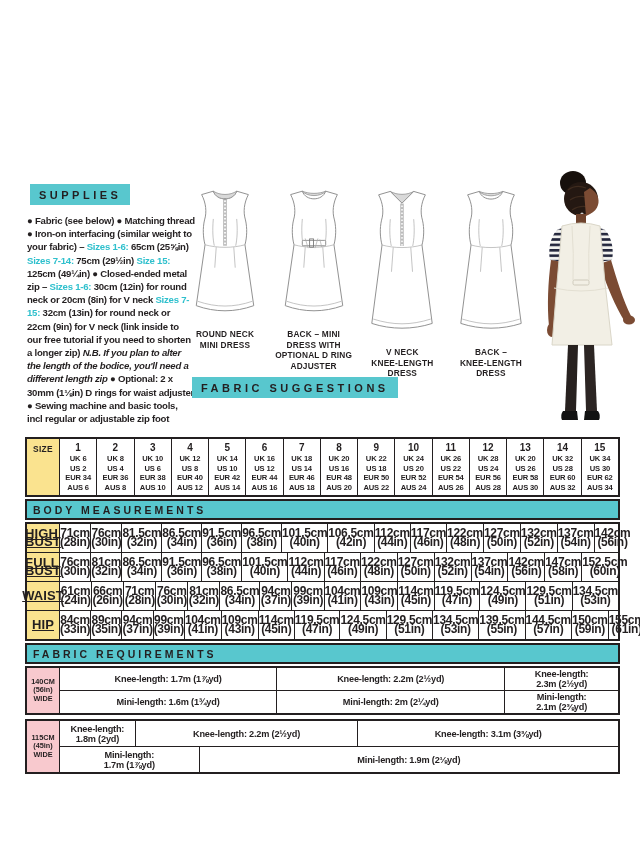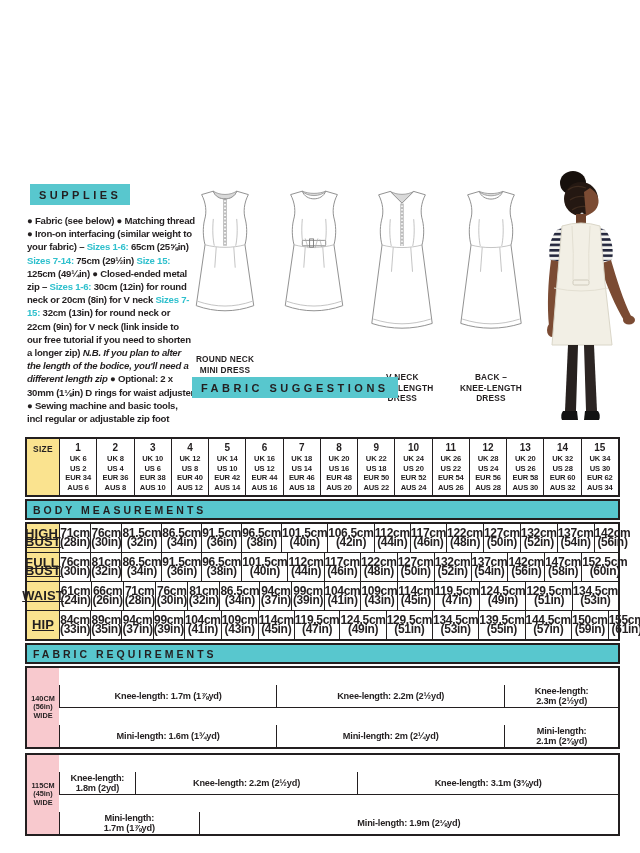--- a/index.html
+++ b/index.html
@@ -15,21 +15,21 @@
 
   
   .supplies-text{position:absolute;left:27px;top:214px;width:168px;font-size:9.6px;
                  font-weight:700;line-height:13.2px;letter-spacing:-0.25px;}
   .seg-teal{color:var(--teal-text);}
   .seg-bi{font-style:italic;}
 
   
   .diagrams{position:absolute;left:183px;top:188px;width:350px;display:flex;
             justify-content:space-between;align-items:flex-start;}
-  .dress-col{display:flex;flex-direction:column;align-items:center;width:84px;gap:25px;}
+  .dress-col{display:flex;flex-direction:column;align-items:center;width:84px;}
   .dress-col svg{display:block;}
   .dress-label{margin-top:7px;font-size:8.3px;font-weight:700;line-height:10.5px;
                text-align:center;white-space:pre-line;letter-spacing:0.2px;}
   .sketch{stroke:#8f8f8f;stroke-width:1;fill:none;}
   .sketch-thin{stroke:#a8a8a8;stroke-width:0.7;fill:none;}
 
   
   .photo{position:absolute;left:524px;top:168px;width:114px;height:264px;}
 
   
@@ -63,21 +63,21 @@
   .fr-label{width:32px;flex:0 0 32px;background:var(--pink);display:flex;align-items:center;
             justify-content:center;text-align:center;font-size:7.3px;font-weight:800;
             line-height:8.8px;white-space:pre-line;}
   .fr-rows{flex:1;display:flex;flex-direction:column;}
   .fr-row{display:flex;}
   .fr-row + .fr-row{border-top:1.5px solid var(--ink);}
   .g0 .fr-row{min-height:20px;}
   .g1 .fr-row{min-height:25px;}
   .fr-cell{border-left:1.5px solid var(--ink);display:flex;align-items:center;justify-content:center;
            text-align:center;font-size:9.2px;font-weight:700;line-height:10px;
-           white-space:pre-line;padding:1px 2px;letter-spacing:-0.2px;margin-top:17px;}
+           white-space:pre-line;padding:1px 2px;letter-spacing:-0.2px;}
 </style>
 </head>
 <body>
 
 <div class="page">
 
   <div class="teal-box" style="left:30px;top:184px;">SUPPLIES</div>
   <div class="supplies-text"><span>● Fabric (see below) ● Matching thread ● Iron-on interfacing (similar weight to your fabric) – </span><span class="seg-teal">Sizes 1-6:</span><span> 65cm (25⅝in) </span><span class="seg-teal">Sizes 7-14:</span><span> 75cm (29½in) </span><span class="seg-teal">Size 15:</span><span> 125cm (49¼in) ● Closed-ended metal zip – </span><span class="seg-teal">Sizes 1-6:</span><span> 30cm (12in) for round neck or 20cm (8in) for V neck </span><span class="seg-teal">Sizes 7-15:</span><span> 32cm (13in) for round neck or 22cm (9in) for V neck (link inside to our free tutorial if you need to shorten a longer zip) </span><span class="seg-bi">N.B. If you plan to alter the length of the bodice, you'll need a different length zip</span><span> ● Optional: 2 x 30mm (1⅛in) D rings for waist adjuster ● Sewing machine and basic tools, incl regular or adjustable zip foot</span></div>
 
   <div class="diagrams">
@@ -103,20 +103,24 @@
         <path class="sketch" fill="#ffffff" d="M15,5 L27,1.5 C30.5,12 47.5,12 51,1.5 L63,5 C58.5,13.5 57.5,23 60,31 C62,39.5 61.5,49 59.5,56.5 L68.5,119 C49,126 29,126 9.5,119 L18.5,56.5 C16.5,49 16,39.5 18,31 C20.5,23 19.5,13.5 15,5 Z"></path>
         <path d="M27,1.5 C32,7.5 46,7.5 51,1.5 C44,4.5 34,4.5 27,1.5 Z" fill="#dcdcdc" stroke="#8f8f8f" stroke-width="0.8"></path>
         <path class="sketch-thin" d="M18.5,56.5 C31,60 47,60 59.5,56.5"></path>
         <path class="sketch-thin" d="M27,30 C26,42 26.5,50 28,57.5 M51,30 C52,42 51.5,50 50,57.5"></path>
         <path class="sketch-thin" d="M30,59 L28.5,80 M48,59 L49.5,80"></path>
         <rect x="27" y="52" width="24" height="5.5" rx="1" fill="#ffffff" stroke="#777" stroke-width="0.8"></rect>
         <rect x="34.5" y="50.5" width="4" height="8.5" fill="none" stroke="#777" stroke-width="0.9"></rect>
         <path class="sketch-thin" d="M30,50 L33,60 M43,50 L40,60 M45,51 L47,59"></path>
         <path class="sketch-thin" d="M11,114.5 C30,121 48,121 67,114.5"></path>
       </svg>
+      <div class="dress-label">BACK – MINI
+DRESS WITH
+OPTIONAL D RING
+ADJUSTER</div>
     </div>
 
     <div class="dress-col">
       <svg width="76" height="152" viewBox="0 0 78 152">
         <path class="sketch" fill="#ffffff" d="M15,5 L27,1.5 L39,13.5 L51,1.5 L63,5 C58.5,13.5 57.5,23 60,31 C62,39.5 61.5,49 59.5,56.5 L70,137 C50,143.5 28,143.5 8,137 L18.5,56.5 C16.5,49 16,39.5 18,31 C20.5,23 19.5,13.5 15,5 Z"></path>
         <path d="M27,1.5 L39,13.5 L51,1.5 C44,5.5 34,5.5 27,1.5 Z" fill="#d9d9d9" stroke="#8f8f8f" stroke-width="0.8"></path>
         <path class="sketch-thin" d="M18.5,56.5 C31,60 47,60 59.5,56.5"></path>
         <line x1="37.7" y1="14" x2="37.7" y2="57.5" stroke="#9a9a9a" stroke-width="0.7"></line>
         <line x1="40.3" y1="14" x2="40.3" y2="57.5" stroke="#9a9a9a" stroke-width="0.7"></line>
         <line x1="39" y1="14" x2="39" y2="57.5" stroke="#777" stroke-width="0.9" stroke-dasharray="2,1.6"></line>

